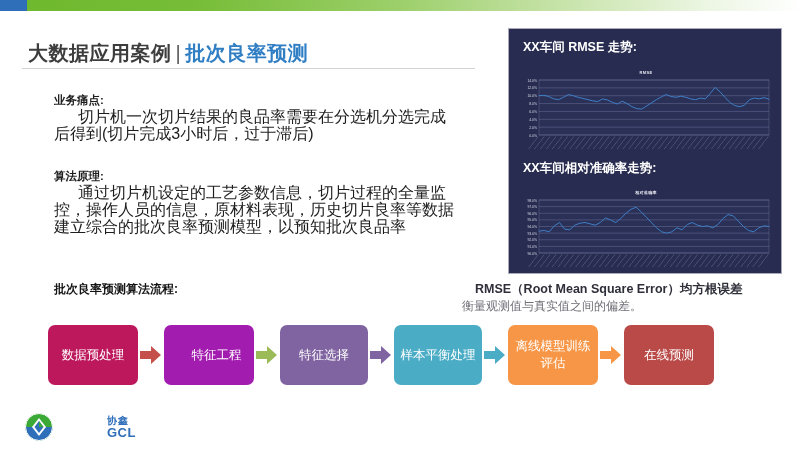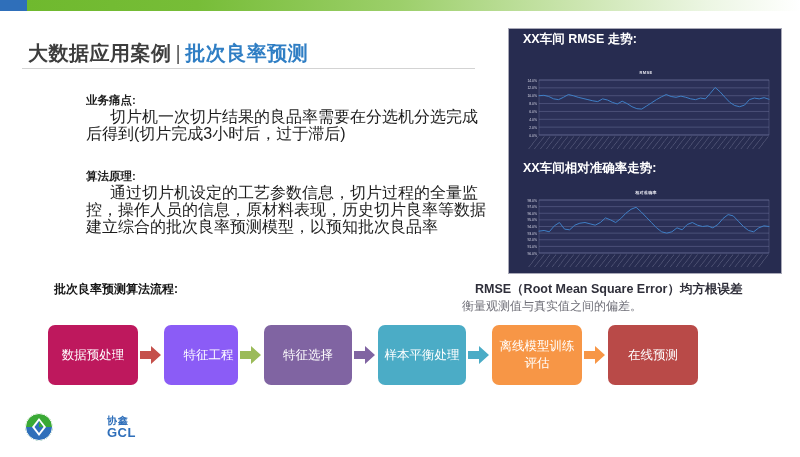--- a/index.html
+++ b/index.html
@@ -25,21 +25,21 @@
     color: #3d3d3d; white-space: nowrap;
   }
   #title .sep { color: #5a5a5a; font-weight: normal; margin: 0 4px; }
   #title .accent { color: #2f7ec4; }
   #title-rule {
     position: absolute; left: 22px; top: 68px; width: 453px; height: 1px;
     background: #d3d3d3;
   }
 
   
-  .sec { position: absolute; left: 54px; width: 400px; color: #1d1d1d; margin-left: 32px; }
+  .sec { position: absolute; left: 54px; width: 400px; color: #1d1d1d; }
   .sec-head { font-size: 11.5px; font-weight: bold; line-height: 16px; }
   .sec-body { font-size: 16px; line-height: 17px; text-indent: 24px; }
   #sec-pain { top: 92px; }
   #sec-algo { top: 168px; }
 
   #flow-title {
     position: absolute; left: 54px; top: 281px;
     font-size: 12px; font-weight: bold; color: #141414;
   }
 
@@ -55,21 +55,21 @@
   .flow-arrow svg { display: block; }
 
   
   #panel {
     position: absolute; left: 508px; top: 28px; width: 274px; height: 246px;
     background: #272c50; border: 1px solid #a9a9b8;
   }
   .panel-head {
     color: #ffffff; font-size: 12.5px; font-weight: 600; padding-left: 14px;
   }
-  #panel-head-1 { position: absolute; left: 0; top: 2px; }
+  #panel-head-1 { position: absolute; left: 0; top: 10px; }
   #panel-head-2 { position: absolute; left: 0; top: 131px; }
 
   .chart-wrap { position: absolute; left: 8px; width: 258px; }
   #chart1 { top: 40px; height: 84px; }
   #chart2 { top: 160px; height: 82px; }
   .chart-title {
     text-align: center; color: #e6e6ef; font-size: 4px; font-weight: bold;
     letter-spacing: .3px; height: 8px; line-height: 8px;
   }
   .chart-svg { display: block; width: 258px; }
@@ -113,21 +113,21 @@
 
 <div id="flow">
     <div class="flow-box" style="background: #be185d; width: 90px;">
       <span>数据预处理</span>
     </div>
     <div class="flow-arrow">
       <svg width="22" height="20" viewBox="0 0 22 20">
         <path d="M0 6 L11 6 L11 1 L21 10 L11 19 L11 14 L0 14 Z" fill="#c5504b"></path>
       </svg>
     </div>
-    <div class="flow-box" style="background: #8b5cf6; width: 74px; padding-left: 19px;">
+    <div class="flow-box" style="background: #a21caf; width: 90px; padding-left: 19px;">
       <span>特征工程</span>
     </div>
     <div class="flow-arrow">
       <svg width="22" height="20" viewBox="0 0 22 20">
         <path d="M0 6 L11 6 L11 1 L21 10 L11 19 L11 14 L0 14 Z" fill="#9bbb59"></path>
       </svg>
     </div>
     <div class="flow-box" style="background: rgb(128, 100, 162); width: 88px;">
       <span>特征选择</span>
     </div>

